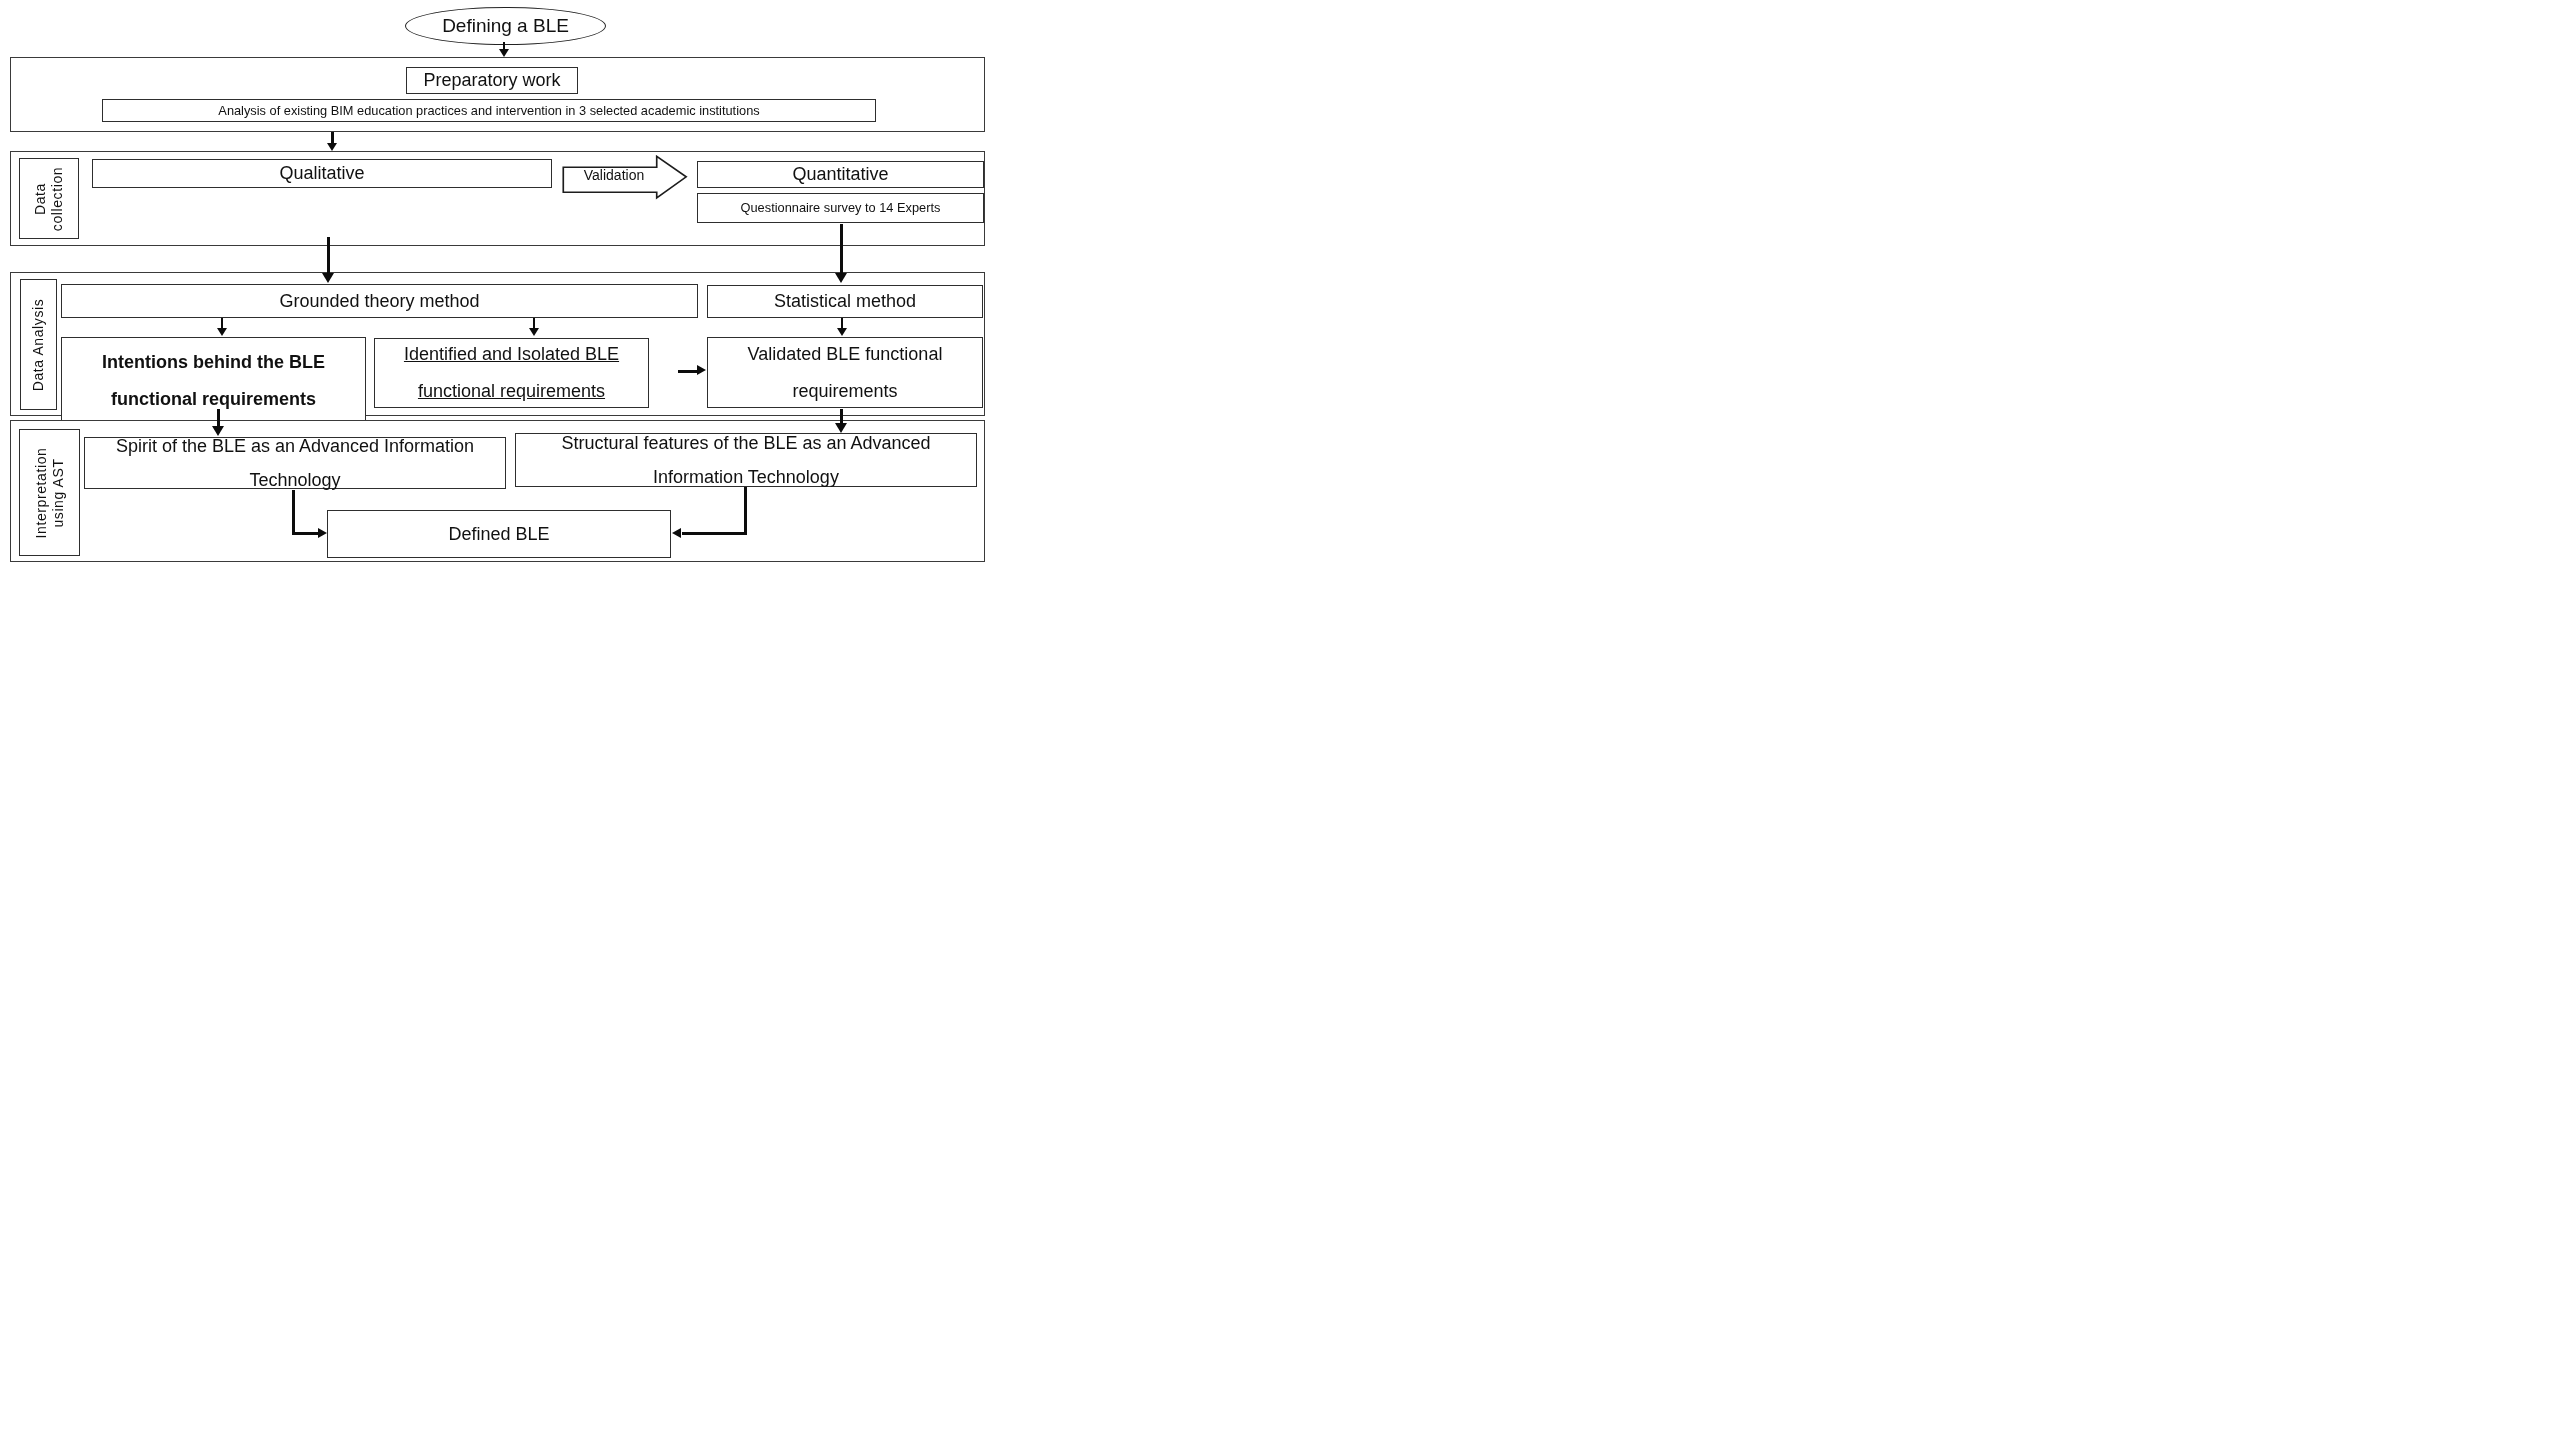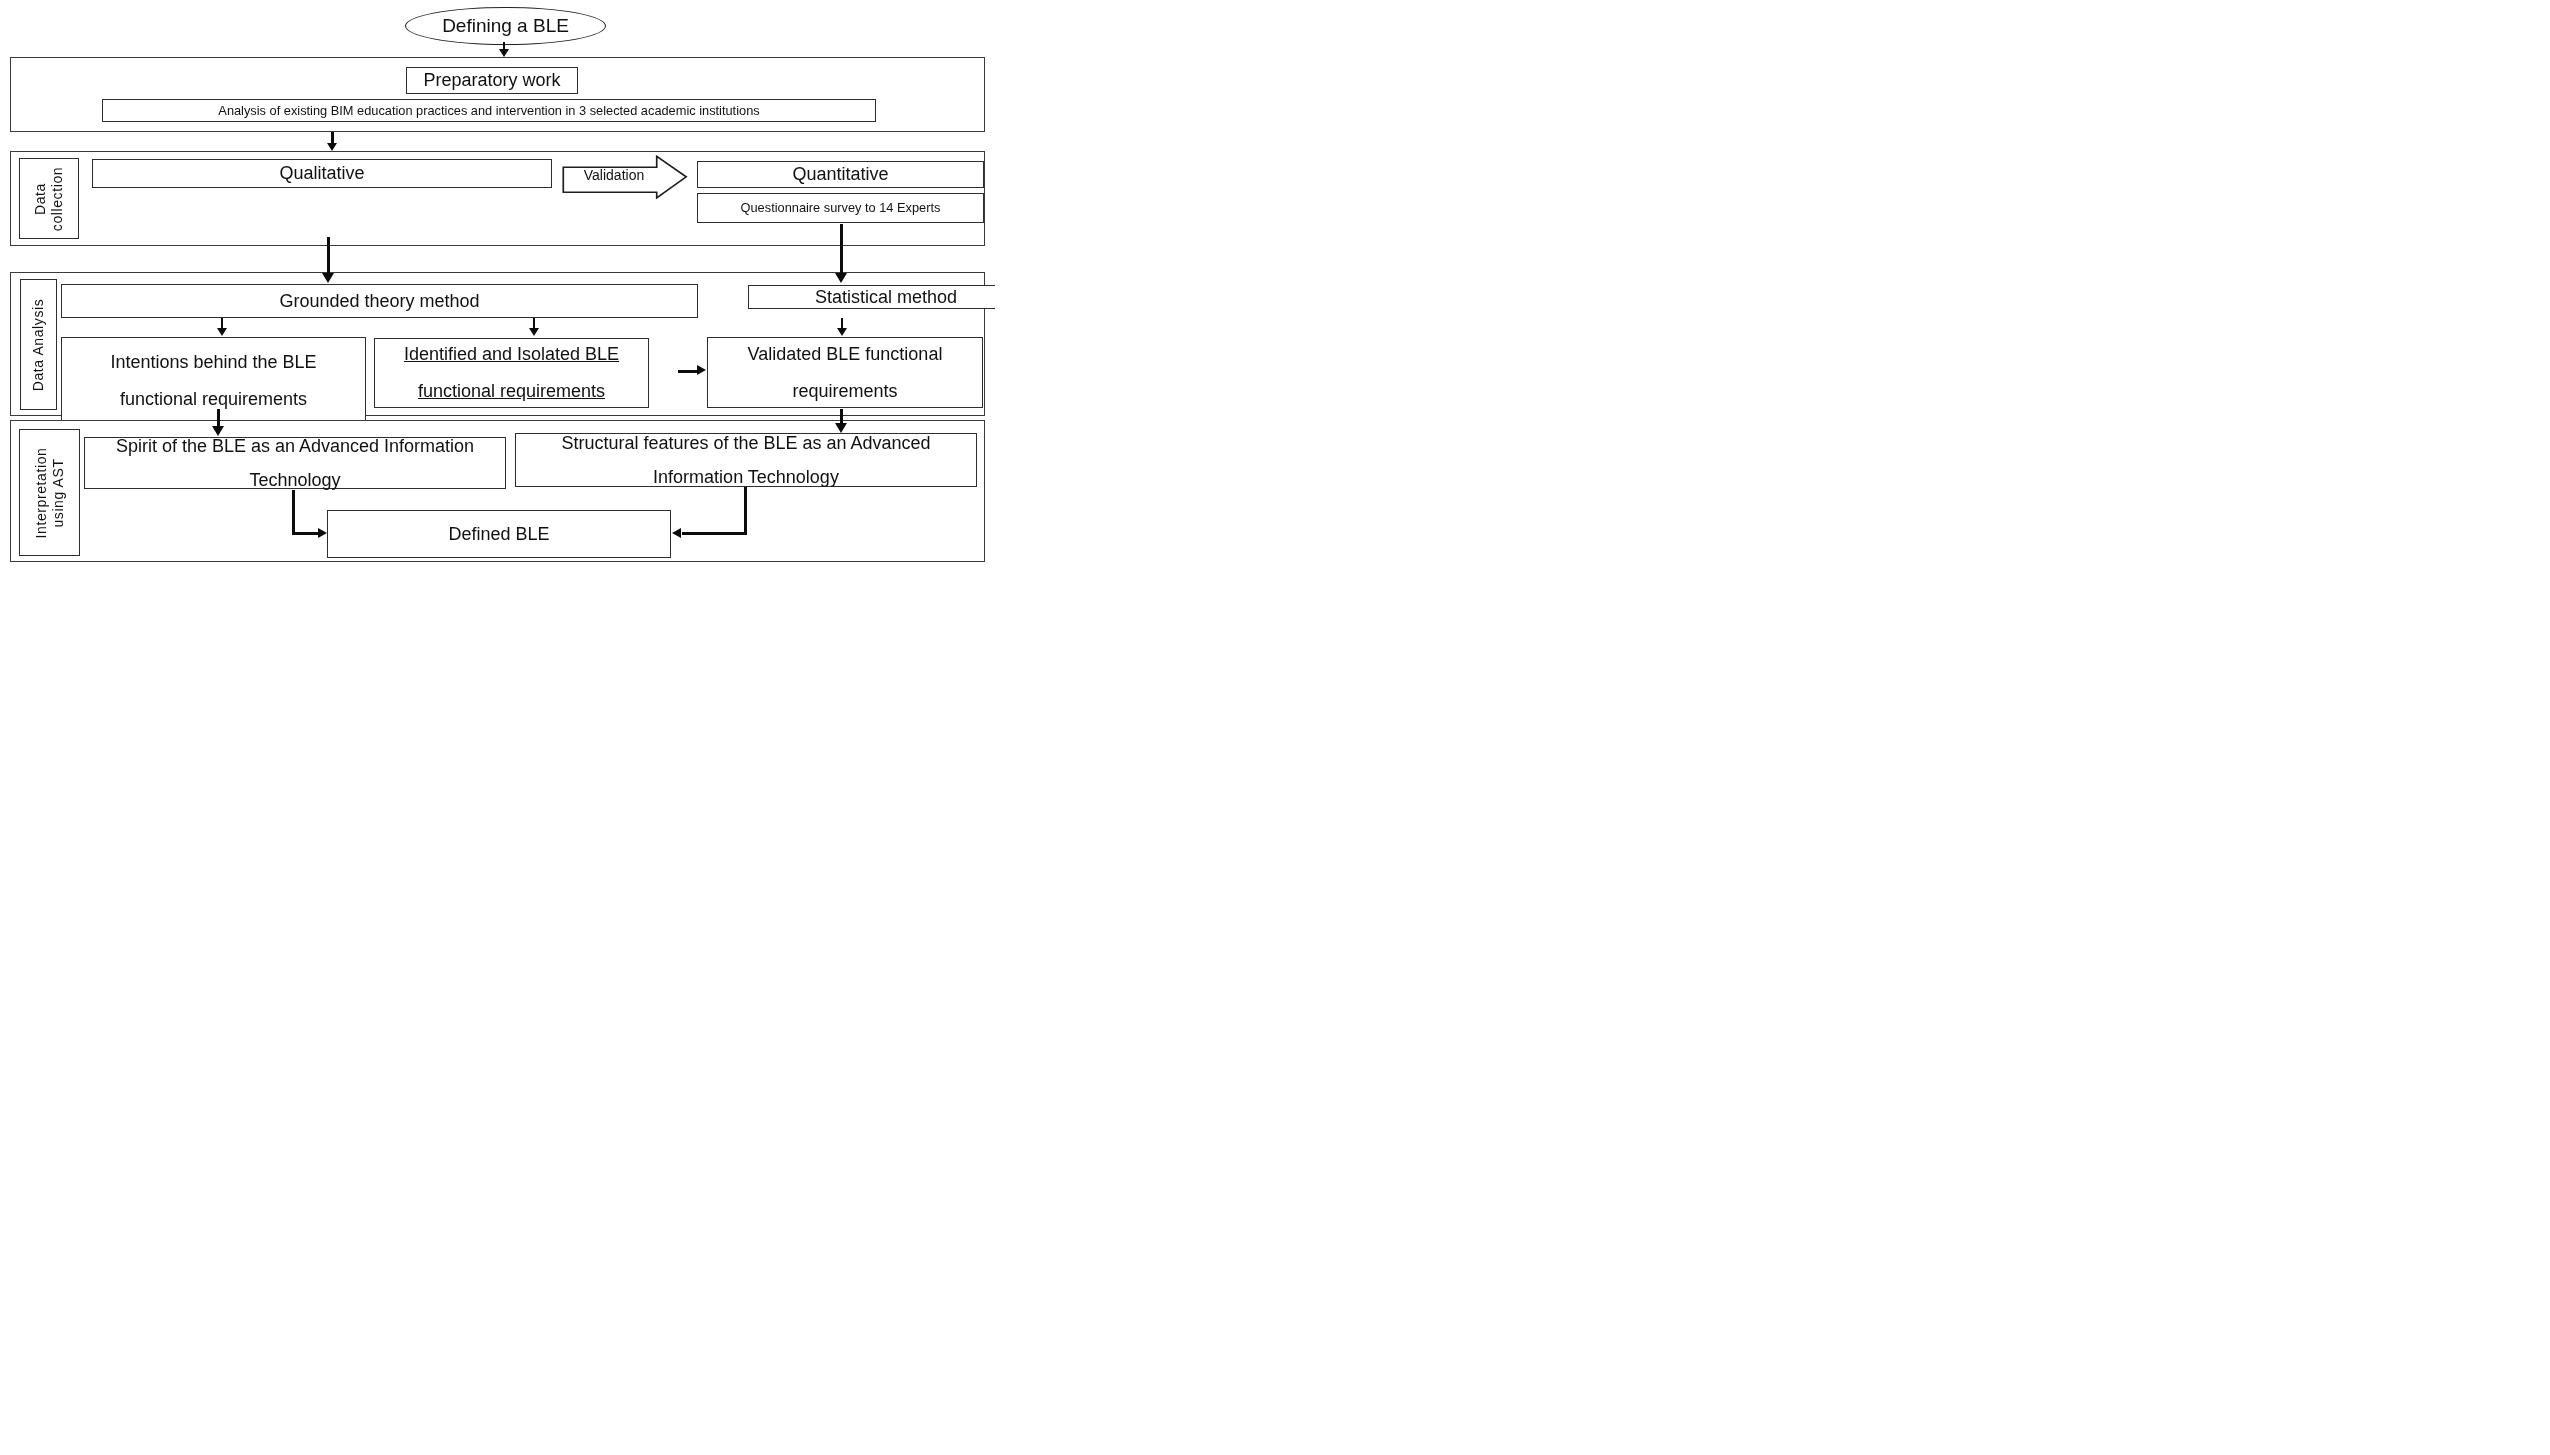--- a/index.html
+++ b/index.html
@@ -74,24 +74,24 @@
     <span>Questionnaire survey to 14 Experts</span>
   </div>
 
   <div class="sec" style="left:10.2px;top:272px;width:975px;height:144px;"></div>
   <div class="vlabel" style="left:20px;top:279px;width:37px;height:131px;">
     <div class="rot" style="width:128px;">Data Analysis</div>
   </div>
   <div class="bx" style="left:61px;top:284px;width:637px;height:34px;">
     <span>Grounded theory method</span>
   </div>
-  <div class="bx" style="left:707px;top:285px;width:276px;height:24px;margin-left:41px;">
+  <div class="bx" style="left:707px;top:285px;width:276px;height:33px;">
     <span>Statistical method</span>
   </div>
-  <div class="bx wide2" style="left:61px;top:337px;width:305px;height:88px;padding:16px 9px;">
+  <div class="bx wide2" style="left:61px;top:337px;width:305px;height:88px;padding:16px 9px;font-weight:bold;">
     <span>Intentions behind the BLE functional requirements</span>
   </div>
   <div class="bx wide2" style="left:374px;top:338px;width:275px;height:70px;padding:4px 9px;text-decoration:underline;">
     <span>Identified and Isolated BLE functional requirements</span>
   </div>
   <div class="bx wide2" style="left:707px;top:337px;width:276px;height:71px;padding:0 9px;">
     <span>Validated BLE functional requirements</span>
   </div>
 
   <div class="sec" style="left:10.2px;top:420px;width:975px;height:142px;"></div>

